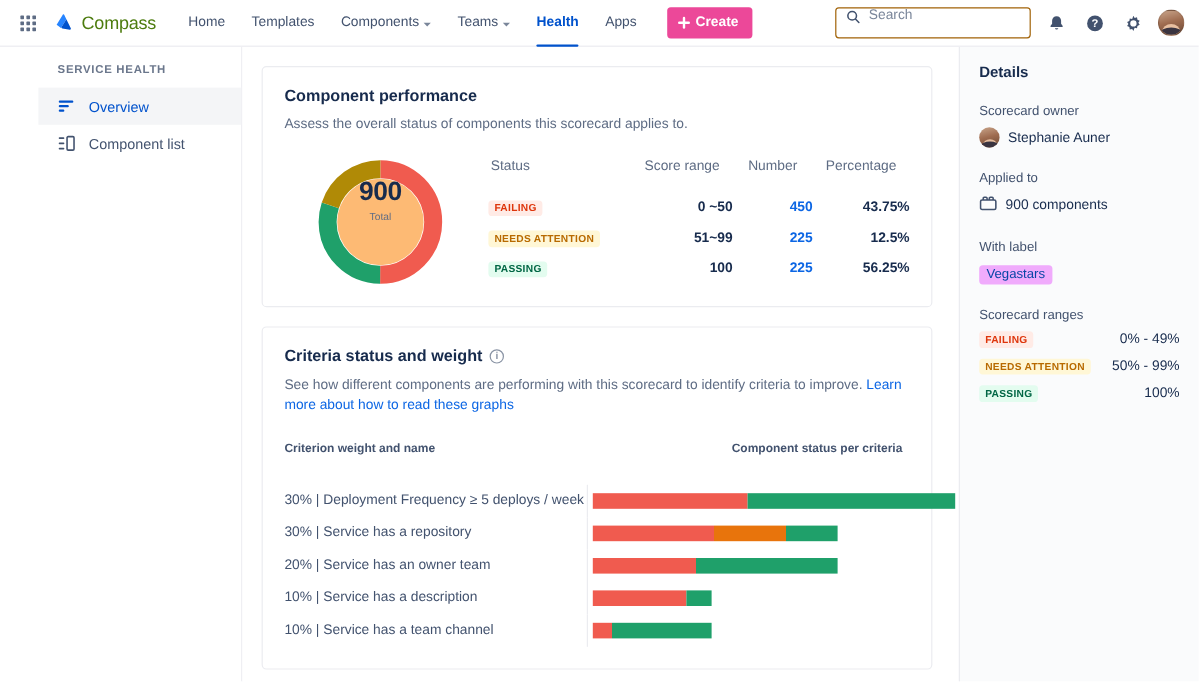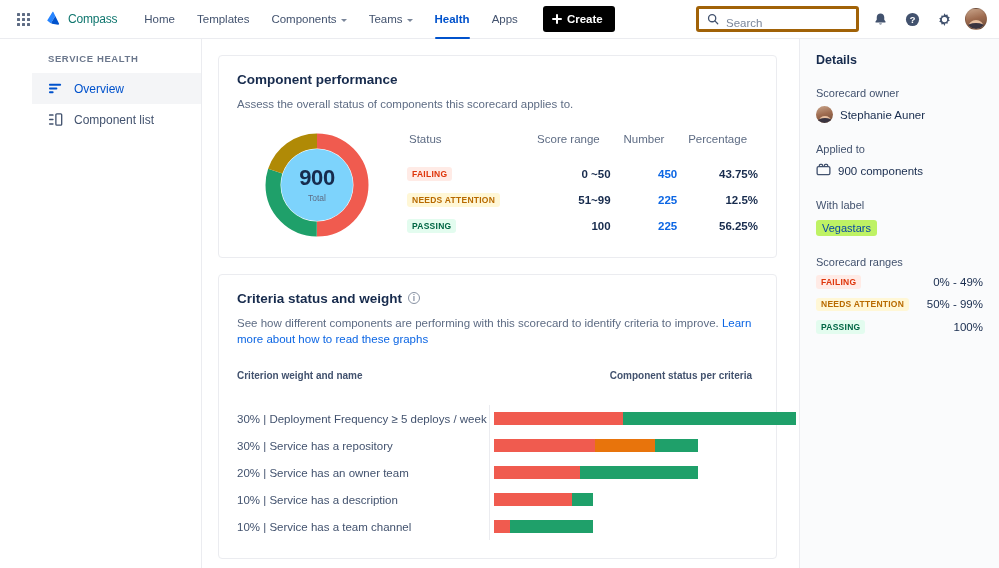--- a/index.html
+++ b/index.html
@@ -44,22 +44,22 @@
   .appswitcher .grid i {
     width: 3px; height: 3px; background: #5E6C84; border-radius: 0.5px; display:block;
   }
   .brand {
     display: flex; align-items: center; gap: 6px;
     margin-left: 8px; margin-right: 16px;
     cursor: pointer;
   }
   .brand-mark { width: 18px; height: 18px; position: relative; }
   .brand-name {
-    font-size: 12px;
-    color: #0f766e;
+    font-size: 15px;
+    color: #4d7c0f;
     letter-spacing: -0.2px;
     font-weight: 400;
   }
   .navitems { display: flex; align-items: center; gap: 0px; height: 39px; }
   .navitem {
     font-size: 11.5px;
     color: #42526E;
     padding: 0 11px;
     height: 39px;
     display: flex; align-items: center; gap: 4px;
@@ -75,21 +75,21 @@
   }
   .caret {
     width: 0; height: 0;
     border-left: 3.2px solid transparent;
     border-right: 3.2px solid transparent;
     border-top: 3.6px solid #7A869A;
     display: inline-block;
     margin-top: 2px;
   }
   .create-btn {
-    background: #000000;
+    background: #ec4899;
     color: #fff;
     font-size: 11.5px;
     font-weight: 600;
     height: 26px;
     border-radius: 3px;
     display: flex; align-items: center; gap: 5px;
     padding: 0 12px 0 9px;
     margin-left: 14px;
     cursor: pointer;
     border: none;
@@ -103,23 +103,23 @@
   }
   .plus-ic::before { left:0; top:4px; width:10px; height:2px; }
   .plus-ic::after { top:0; left:4px; width:2px; height:10px; }
 
   .nav-right {
     margin-left: auto;
     display: flex; align-items: center; gap: 10px;
   }
   .searchbox {
     width: 163px; height: 26px;
-    border: 3px solid #a16207;
+    border: 1px solid #a16207;
     border-radius: 3px;
-    display: flex; align-items: flex-end;
+    display: flex; align-items: flex-start;
     padding: 0 8px;
     gap: 7px;
     background: #fff;
   }
   .searchbox input {
     border: none; outline: none;
     font-size: 11.5px;
     color: #42526E;
     font-family: inherit;
     width: 100%;
@@ -233,22 +233,22 @@
     display: flex; align-items: center; justify-content: center;
     padding-top: 4px;
   }
   .donut {
     position: relative;
     width: 104px; height: 104px;
   }
   .donut .hole {
     position: absolute; left: 16px; top: 16px;
     width: 72px; height: 72px; border-radius: 50%;
-    background: #7dd3fc;
-    display: flex; flex-direction: column; align-items: center; justify-content: center;
+    background: #fdba74;
+    display: flex; flex-direction: column; align-items: center; 
   }
   .donut-num { font-size: 22px; font-weight: 700; color: #172B4D; letter-spacing: -0.4px; line-height:1; }
   .donut-lbl { font-size: 8.5px; color: #5E6C84; margin-top: 4px; }
 
   
   .stat-table { flex: 1; padding-top: 4px; }
   .stat-table table { width: 100%; border-collapse: collapse; }
   .stat-table th {
     font-size: 11.5px;
     font-weight: 400;
@@ -339,21 +339,21 @@
     background: #E8BFA0;
   }
   .det-avatar::after {
     content:""; position:absolute; left:50%; bottom:-2px;
     transform: translateX(-50%);
     width: 15px; height: 7px; border-radius: 50% 50% 0 0;
     background: #3A3440;
   }
   .tag-chip {
     display: inline-block;
-    background: #bef264;
+    background: #f0abfc;
     color: #0747A6;
     font-size: 11px;
     padding: 2px 6px;
     border-radius: 3px;
   }
   .range-row {
     display: flex; align-items: center; justify-content: space-between;
     margin-bottom: 9px;
   }
   .range-val { font-size: 11.5px; color: #172B4D; }

